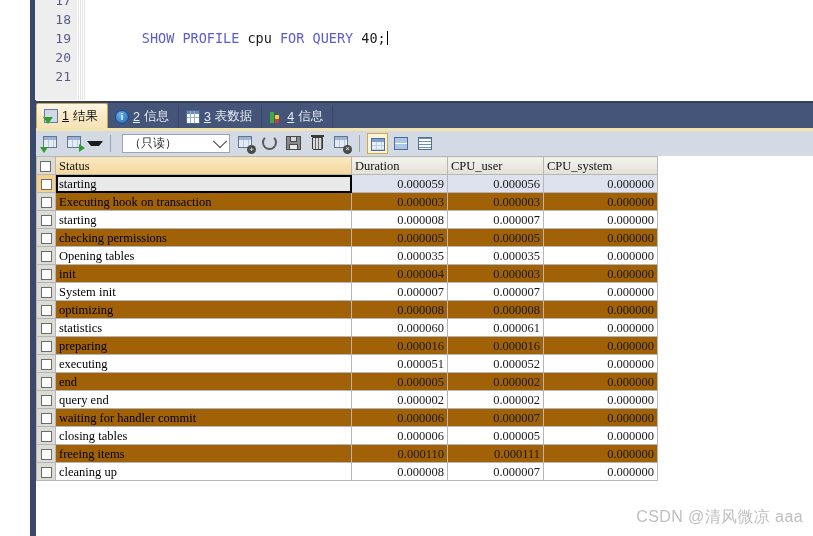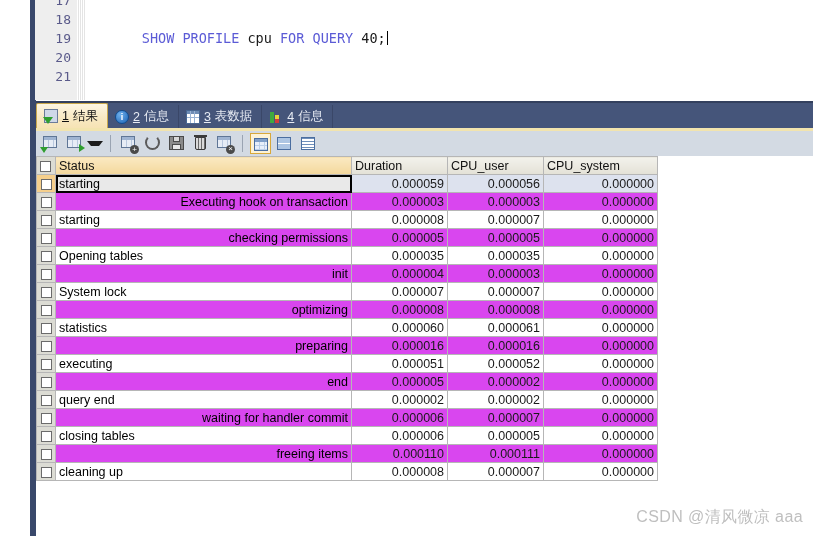--- a/index.html
+++ b/index.html
@@ -369,21 +369,21 @@
     position: absolute;
     left: 6px; top: 56px;
     width: 777px;
     height: 380px;
     background: #ffffff;
     overflow: hidden;
   }
   table.datagrid {
     border-collapse: collapse;
     table-layout: fixed;
-    font-family: Liberation Sans, sans-serif;
+    font-family: Liberation Serif, serif;
     font-size: 12.5px;
   }
   table.datagrid th, table.datagrid td {
     border: 1px solid #b6b6b6;
     height: 18px;
     padding: 0 3px;
     box-sizing: border-box;
     overflow: hidden;
     white-space: nowrap;
     line-height: 16px;
@@ -413,21 +413,21 @@
     background: linear-gradient(180deg,#f3f2ec 0%,#e3e1d6 100%);
     color: #111111;
     font-weight: normal;
     text-align: left;
   }
   table.datagrid th.hdr-active {
     background: linear-gradient(180deg,#fbe9c2 0%,#f3d89c 100%);
   }
   td.num { text-align: right; margin-left: 8px; }
   tr.odd  td.val { background: #ffffff; }
-  tr.even td.val { background: #d946ef; text-align: right; }
+  tr.even td.val { background: #a16207; }
   tr.selected td.val { background: #dde2ee; }
   tr.selected td.col-status-cell {
     background: #e9e9e9;
     outline: 2px solid #000000;
     outline-offset: -2px;
   }
 
   
   #watermark {
     position: absolute;
@@ -506,20 +506,24 @@
 
     <div class="tb-btn">
       <span class="gi-grid"></span>
       <span class="gi-arrow-right"></span>
     </div>
 
     <div class="tb-caret"></div>
 
     <div class="tb-sep"></div>
 
+    <div class="readonly-select">
+      <span>（只读）</span>
+      <span class="sel-chev"></span>
+    </div>
 
     <div class="tb-btn">
       <span class="gi-grid"></span>
       <span class="gi-plus">+</span>
     </div>
 
     <div class="tb-btn">
       <span class="gi-refresh"></span>
     </div>
 
@@ -600,21 +604,21 @@
           </tr>
           <tr class="even">
             <td class="col-check"><span class="cbox"></span></td>
             <td class="val col-status-cell">init</td>
             <td class="val num">0.000004</td>
             <td class="val num">0.000003</td>
             <td class="val num">0.000000</td>
           </tr>
           <tr class="odd">
             <td class="col-check"><span class="cbox"></span></td>
-            <td class="val col-status-cell">System lock</td>
+            <td class="val col-status-cell">System init</td>
             <td class="val num">0.000007</td>
             <td class="val num">0.000007</td>
             <td class="val num">0.000000</td>
           </tr>
           <tr class="even">
             <td class="col-check"><span class="cbox"></span></td>
             <td class="val col-status-cell">optimizing</td>
             <td class="val num">0.000008</td>
             <td class="val num">0.000008</td>
             <td class="val num">0.000000</td>

